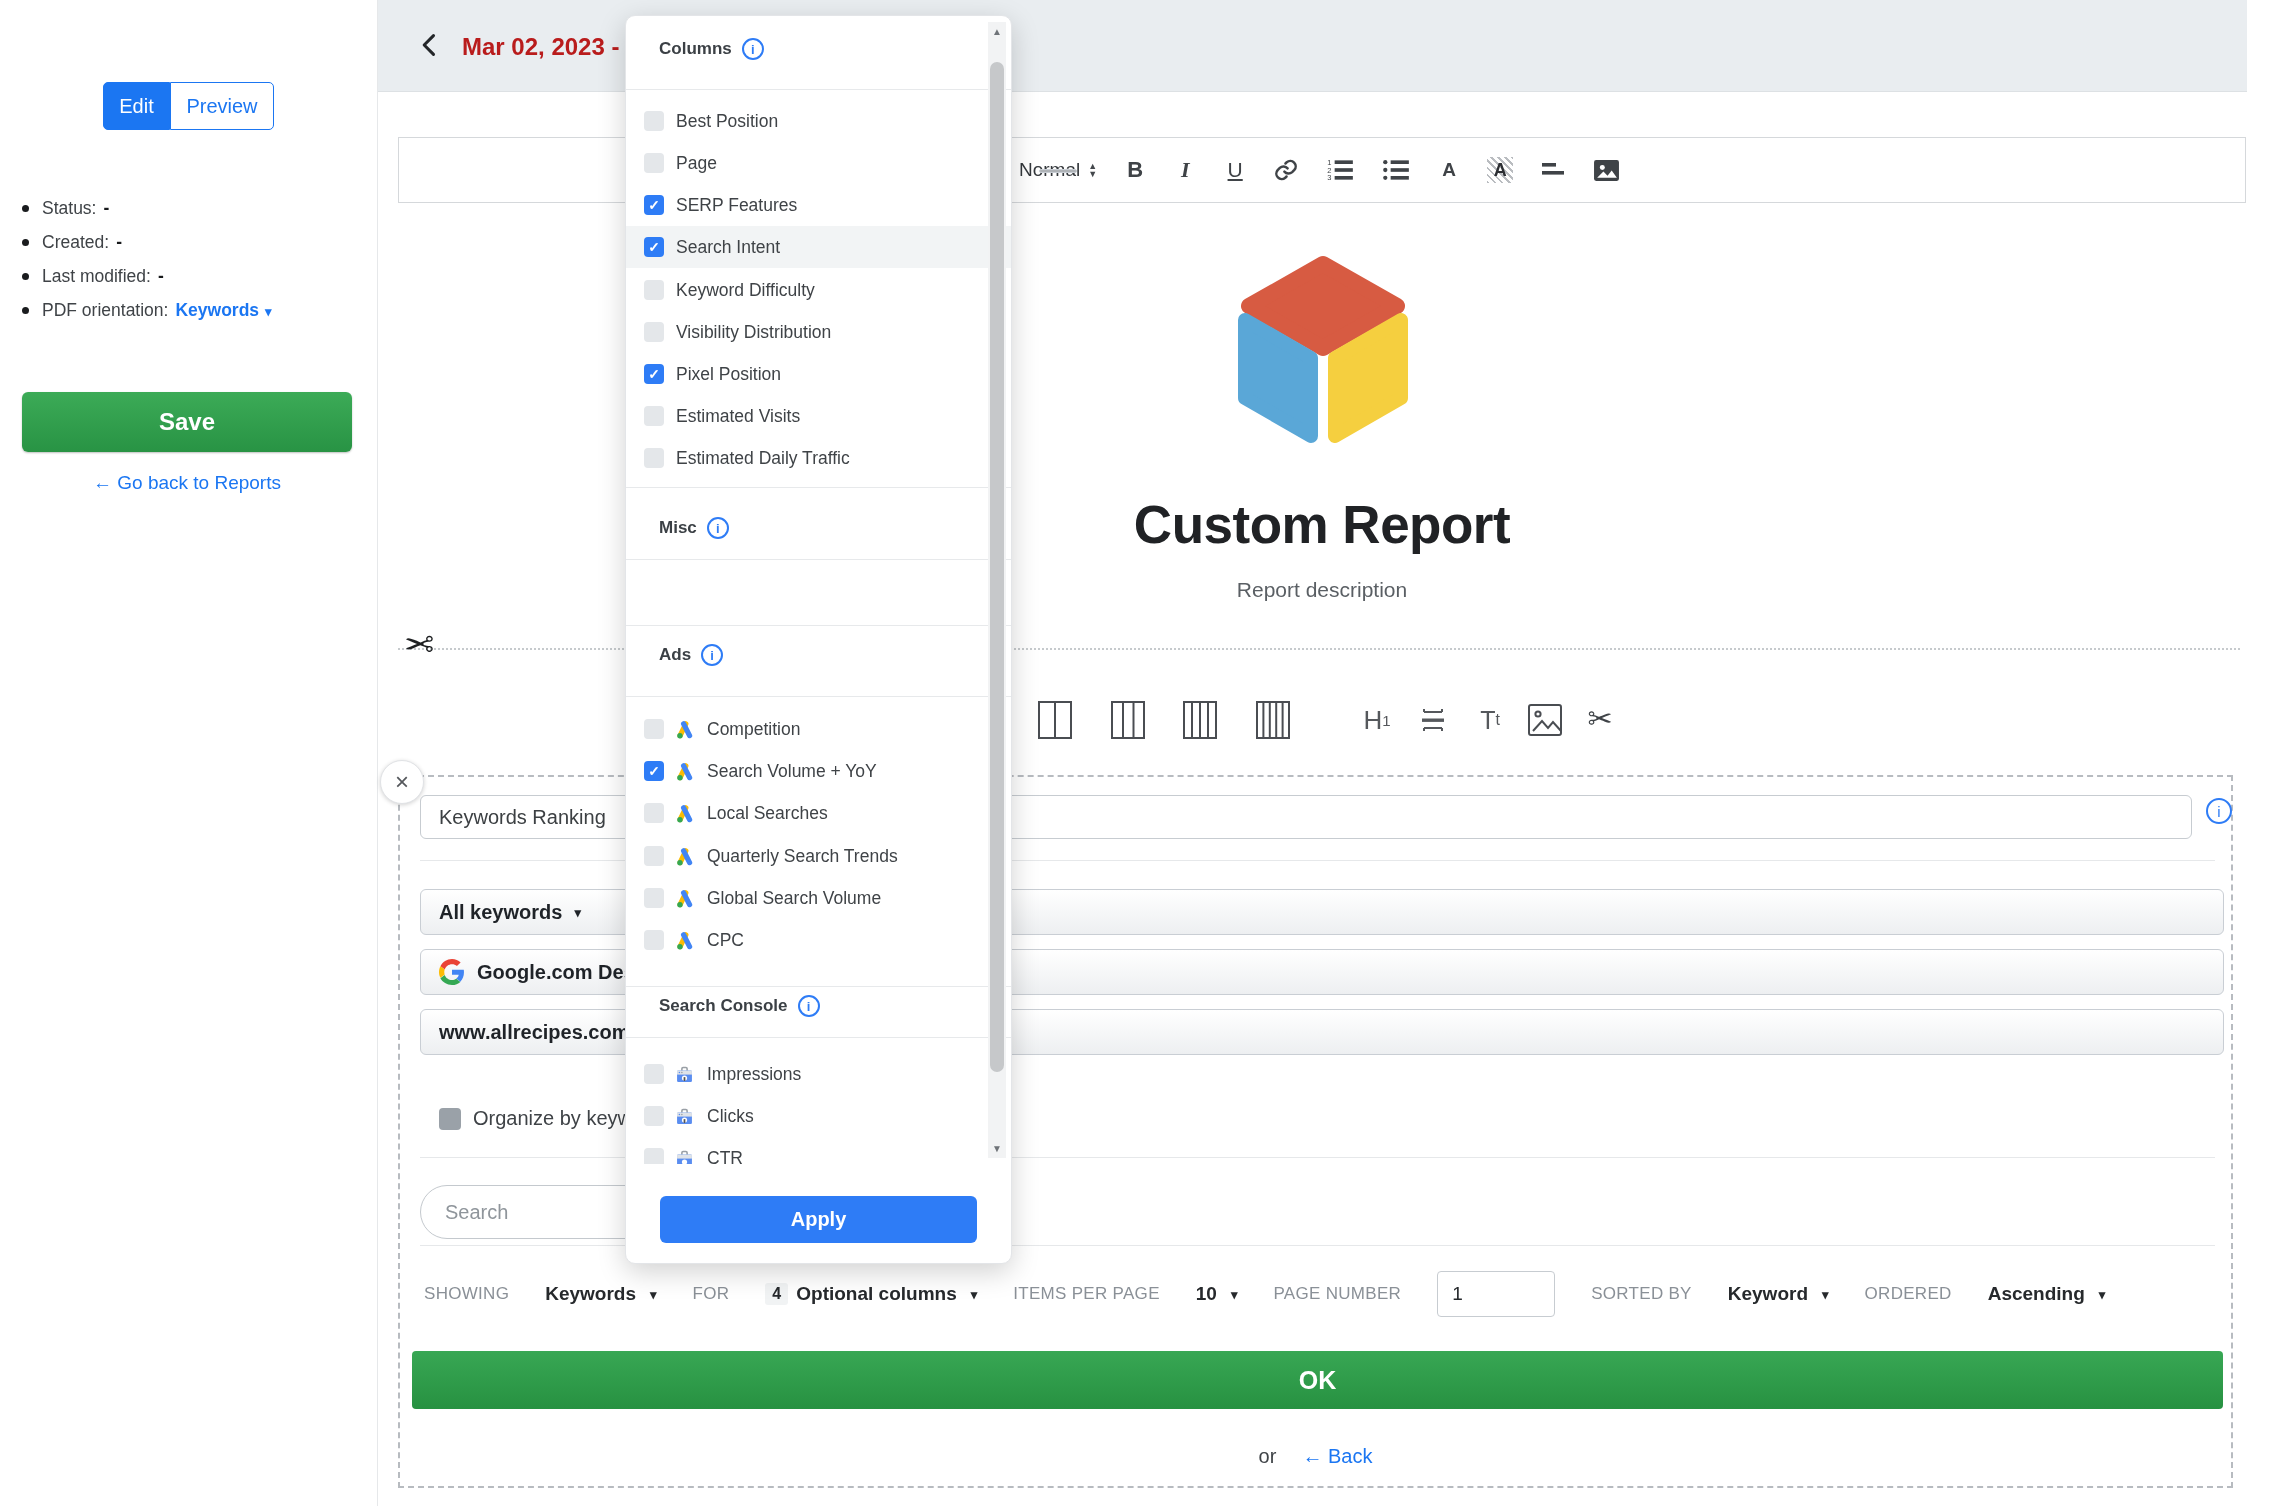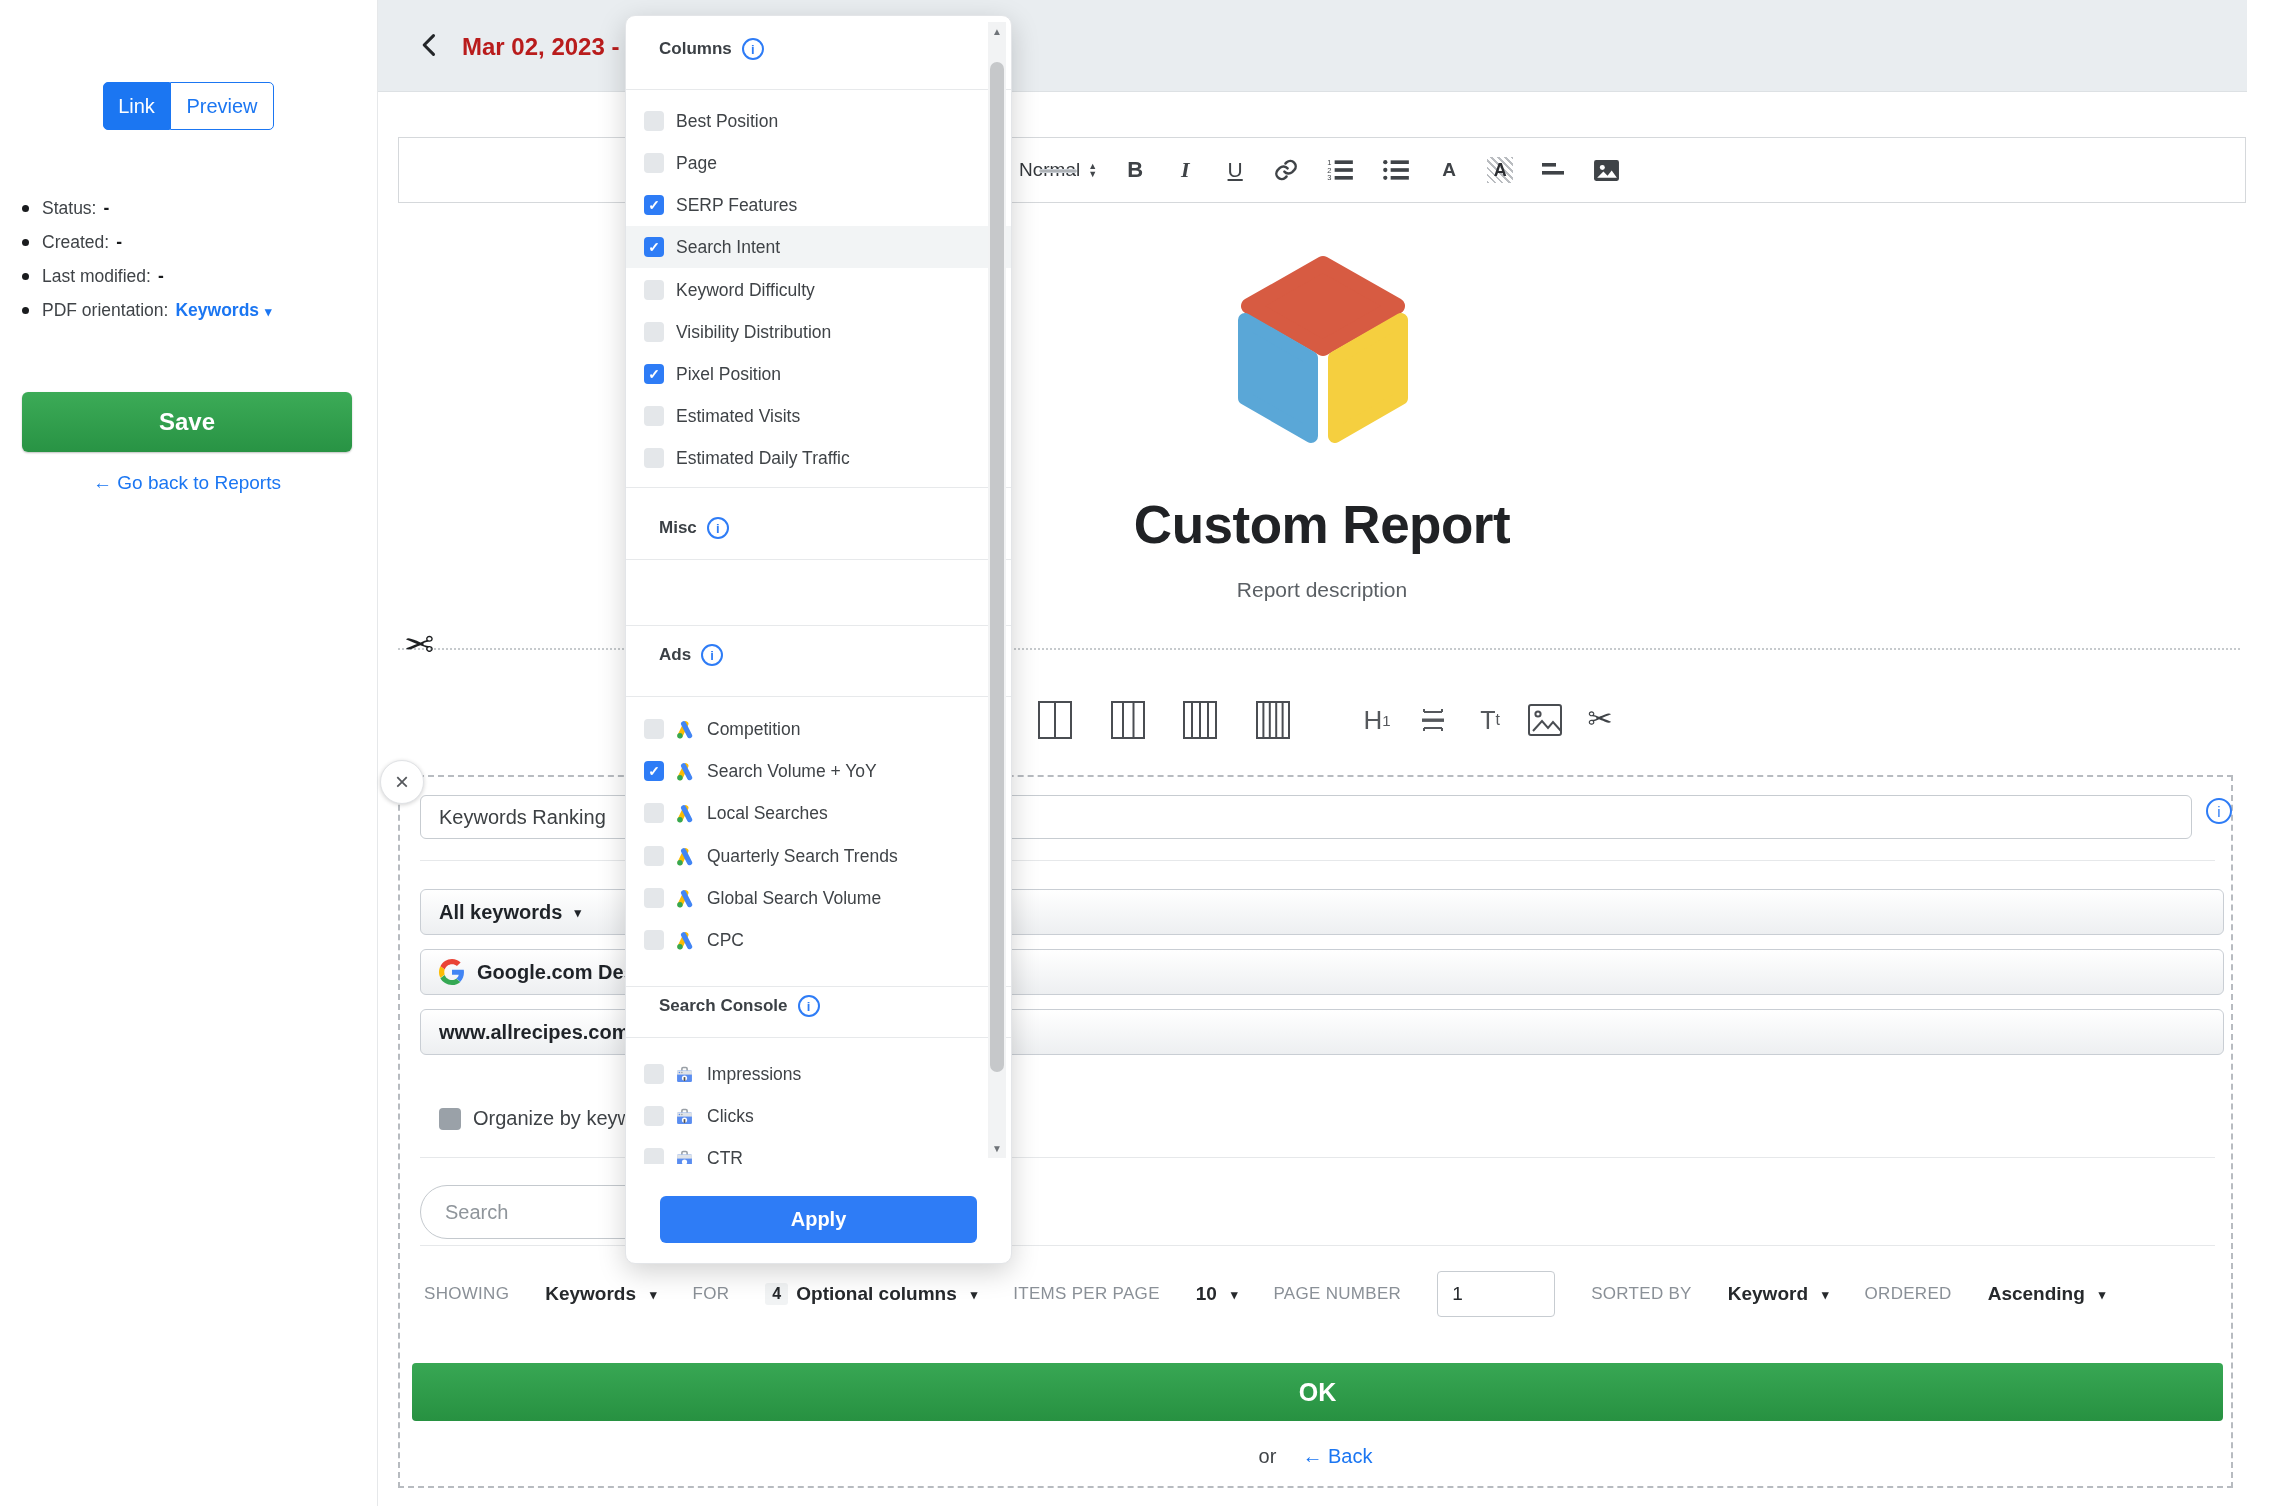--- a/index.html
+++ b/index.html
@@ -59,21 +59,21 @@
   .bar{position:absolute;left:20px;width:1804px;height:46px;box-sizing:border-box;border:1px solid #c9ced4;border-radius:6px;background:linear-gradient(180deg,#ffffff,#edeff1);display:flex;align-items:center;padding:0 18px;font-size:20px;font-weight:bold;color:#1f2328;cursor:pointer;}
   .orgrow{position:absolute;left:39px;top:330px;display:flex;align-items:center;gap:12px;font-size:20px;color:#3f4347;}
   .graycb{width:22px;height:22px;border-radius:4px;background:#9aa1a8;}
   .searchin{position:absolute;left:20px;top:408px;width:452px;height:54px;box-sizing:border-box;border:1px solid #c4c9ce;border-radius:27px;font-size:20px;color:#3c4043;padding:0 24px;font-family:"Liberation Sans",sans-serif;}
   .searchin::placeholder{color:#8f959b;}
   .controls{position:absolute;left:24px;top:491px;height:52px;display:flex;align-items:center;gap:36px;white-space:nowrap;}
   .clab{font-size:17px;color:#8a9097;letter-spacing:.3px;}
   .cval{font-size:19px;font-weight:bold;color:#26292c;display:flex;align-items:center;gap:8px;cursor:pointer;}
   .cbadge{background:#f1f3f4;border-radius:3px;padding:2px 7px;font-size:16px;font-weight:bold;color:#26292c;}
   .pageinput{width:118px;height:46px;box-sizing:border-box;border:1px solid #c7ccd1;border-radius:4px;font-size:19px;padding:0 14px;color:#26292c;font-family:"Liberation Sans",sans-serif;}
-  .okbtn{position:absolute;left:12px;top:574px;width:1811px;height:58px;border-radius:4px;background:linear-gradient(180deg,#38a754,#279141);color:#fff;font-size:25px;font-weight:bold;display:flex;align-items:center;justify-content:center;cursor:pointer;margin-top:12px;}
+  .okbtn{position:absolute;left:12px;top:574px;width:1811px;height:58px;border-radius:4px;background:linear-gradient(180deg,#38a754,#279141);color:#fff;font-size:25px;font-weight:bold;display:flex;align-items:center;justify-content:center;cursor:pointer;}
   .orback{position:absolute;left:0;top:668px;width:1831px;text-align:center;font-size:20px;color:#3f4347;}
   .backlink{color:#1b76f2;margin-left:26px;cursor:pointer;}
   
   .panel{left:625px;top:15px;width:385px;height:1247px;background:#fff;border:1px solid #e3e5e8;border-radius:10px;box-shadow:0 8px 28px rgba(0,0,0,.18);z-index:60;}
   .scrollwrap{position:absolute;left:0;top:0;width:100%;height:1148px;overflow:hidden;border-radius:10px 10px 0 0;}
   .ddhead{position:absolute;left:33px;font-size:17px;font-weight:bold;color:#3b4045;display:flex;align-items:center;gap:10px;}
   .ddhead .icirc{width:22px;height:22px;font-size:13px;}
   .dddiv{position:absolute;left:0;width:100%;height:1px;background:#e7e9eb;}
   .ddrow{position:absolute;left:0;width:362px;height:42px;display:flex;align-items:center;padding-left:18px;box-sizing:border-box;cursor:pointer;}
   .ddrow .lbl{font-size:17.5px;color:#3f4347;margin-left:12px;}
@@ -88,21 +88,21 @@
   .applybtn{position:absolute;left:34px;top:1180px;width:317px;height:47px;border-radius:6px;background:#2e7cf6;color:#fff;font-size:20px;font-weight:bold;display:flex;align-items:center;justify-content:center;cursor:pointer;}
   .sbtrack{position:absolute;left:362px;top:6px;width:18px;height:1136px;background:#f2f3f4;}
   .sbarrow{position:absolute;left:0;width:18px;text-align:center;font-size:10px;color:#6f7378;}
   .sbthumb{position:absolute;left:2px;top:40px;width:14px;height:1010px;border-radius:7px;background:#c6c8ca;}
 </style>
 </head>
 <body>
 
 <div class="abs sidebar">
   <div class="abs toggle">
-    <div class="tbtn edit">Link</div>
+    <div class="tbtn edit">Edit</div>
     <div class="tbtn preview">Preview</div>
   </div>
   <div class="abs meta">
     <div class="mrow">
         <span class="dot"></span>
         <span>Status:</span>
         <span class="mval">-</span>
       </div>
     <div class="mrow">
         <span class="dot"></span>

